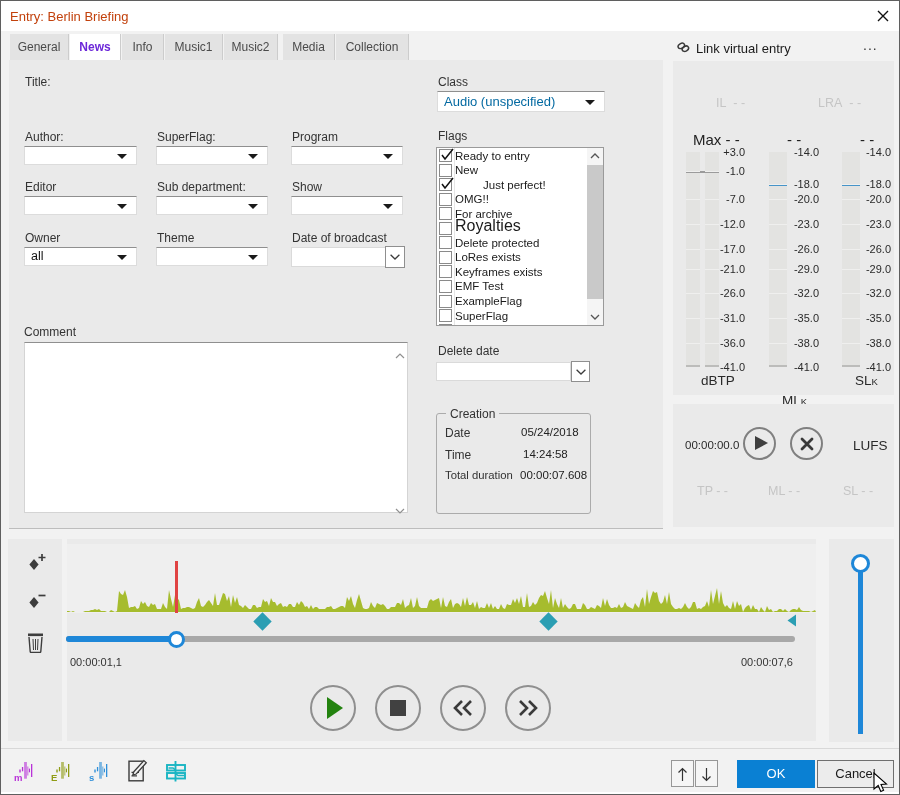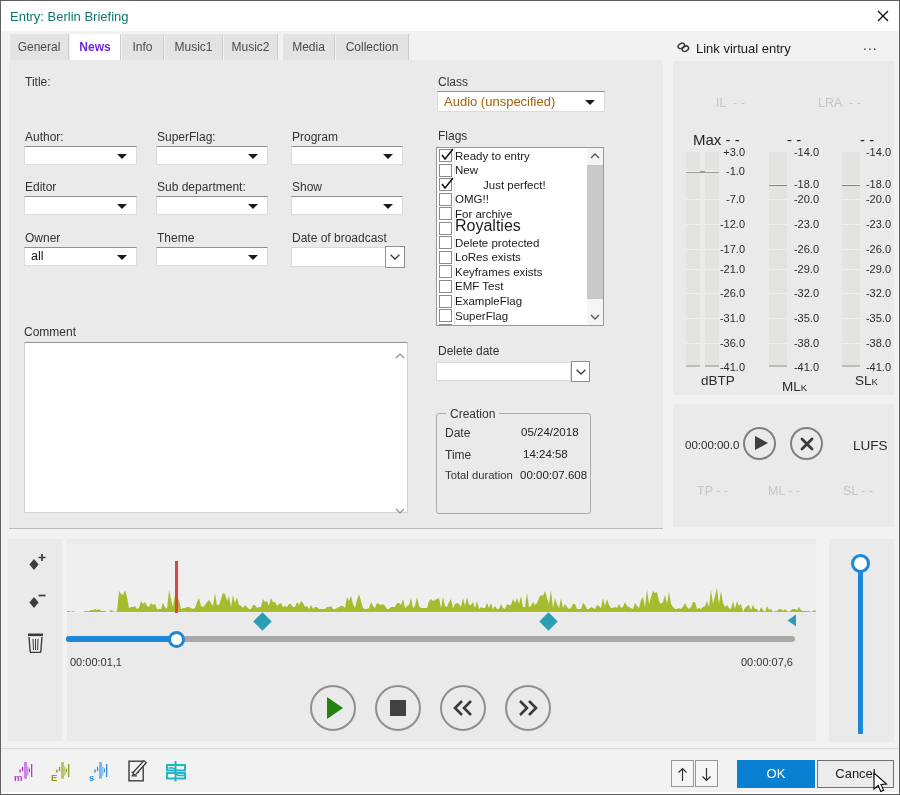--- a/index.html
+++ b/index.html
@@ -1,21 +1,21 @@
 <!DOCTYPE html>
 <html><head>
 <meta charset="utf-8">
 <style>
   * { margin:0; padding:0; box-sizing:border-box; }
   html,body { width:900px; height:795px; overflow:hidden; }
   body { font-family:"Liberation Sans", sans-serif; }
   .win { position:relative; width:900px; height:795px; background:#f2f2f2; border:1px solid #5f5f5f; }
   .abs { position:absolute; }
   .titlebar { position:absolute; left:0; top:0; width:898px; height:30px; background:#ffffff; }
-  .title { position:absolute; left:9px; top:8px; font-size:13px; color:#0f766e; }
+  .title { position:absolute; left:9px; top:8px; font-size:13px; color:#c2410c; }
   .panel { position:absolute; background:#eaeaea; }
   .lbl { position:absolute; font-size:12px; color:#333; white-space:nowrap; }
   .input { position:absolute; background:#fff; border:1px solid #d4d4d4; border-top-color:#8f8f8f; }
   .combo { position:absolute; background:#fff; border:1px solid #dcdcdc; border-top-color:#8f8f8f; }
   .combo .arr { position:absolute; right:9px; top:50%; margin-top:-2px; width:0; height:0; border-left:5px solid transparent; border-right:5px solid transparent; border-top:5px solid #1a1a1a; }
   .tab { position:absolute; top:33px; height:26px; background:#e3e3e3; color:#4a4a4a; font-size:12px; text-align:center; line-height:26px; border-right:1px solid #cccccc; }
   .tab.active { background:#ffffff; color:#6d28d9; font-weight:600; }
   .mlabel { position:absolute; font-size:11.5px; color:#2a2a2a; white-space:nowrap; }
   .gray { color:#c5c5c5; }
   .bar { position:absolute; background:#e3e3e1; }
@@ -86,21 +86,21 @@
   <div class="lbl" style="left:23px;top:324px;">Comment</div>
   <div class="input" style="left:23px;top:341px;width:384px;height:171px;"></div>
   <div class="abs" style="left:394px;top:345px;"><svg width="10" height="7" viewBox="0 0 10 7">
         <path d="M1 5 L5 1 L9 5" stroke="#909090" stroke-width="1.2" fill="none"></path>
       </svg></div>
   <div class="abs" style="left:394px;top:499px;"><svg width="10" height="7" viewBox="0 0 10 7">
         <path d="M1 2 L5 6 L9 2" stroke="#909090" stroke-width="1.2" fill="none"></path>
       </svg></div>
 
   <div class="lbl" style="left:437px;top:74px;">Class</div>
-  <div class="combo" style="left:436px;top:90px;width:168px;height:21px;font-size:13px;color:#a16207;line-height:19px;"><span style="padding-left:6px;">Audio (unspecified)</span><span class="arr"></span></div>
+  <div class="combo" style="left:436px;top:90px;width:168px;height:21px;font-size:13px;color:#0369a1;line-height:19px;"><span style="padding-left:6px;">Audio (unspecified)</span><span class="arr"></span></div>
 
   <div class="lbl" style="left:437px;top:128px;">Flags</div>
   <div class="abs" id="flags" style="left:435px;top:146px;width:168px;height:179px;background:#fff;border:1px solid #9a9a9a;overflow:hidden;">
       <div style="position:absolute;left:2px;top:1px;width:13px;height:13px;border:1px solid #8a8a8a;background:#fff;"></div>
       <svg style="position:absolute;left:2px;top:-1px;" width="16" height="16" viewBox="0 0 16 16">
         <path d="M3 8 L6 12 L14 2" stroke="#111" stroke-width="1.5" fill="none"></path>
       </svg>
       <div style="position:absolute;left:18px;top:1.5px;font-size:11.5px;color:#1a1a1a;white-space:nowrap;">Ready to entry</div>
       <div style="position:absolute;left:2px;top:15.55px;width:13px;height:13px;border:1px solid #8a8a8a;background:#fff;"></div>
       <div style="position:absolute;left:18px;top:16.05px;font-size:11.5px;color:#1a1a1a;white-space:nowrap;">New</div>
@@ -244,21 +244,21 @@
       <div class="abs" style="left:841px;top:183px;width:18px;height:1px;background:#efefee;"></div>
       <div class="abs" style="left:841px;top:197.9px;width:18px;height:1px;background:#efefee;"></div>
       <div class="abs" style="left:841px;top:223px;width:18px;height:1px;background:#efefee;"></div>
       <div class="abs" style="left:841px;top:248.1px;width:18px;height:1px;background:#efefee;"></div>
       <div class="abs" style="left:841px;top:267.7px;width:18px;height:1px;background:#efefee;"></div>
       <div class="abs" style="left:841px;top:292.4px;width:18px;height:1px;background:#efefee;"></div>
       <div class="abs" style="left:841px;top:316.6px;width:18px;height:1px;background:#efefee;"></div>
       <div class="abs" style="left:841px;top:341.7px;width:18px;height:1px;background:#efefee;"></div>
     </div>
   <div class="mlabel" style="left:700px;top:372px;font-size:13.5px;">dBTP</div>
-  <div class="mlabel" style="left:781px;top:378px;font-size:13.5px;text-align:right;">ML<span style="font-size:9.5px;">K</span></div>
+  <div class="mlabel" style="left:781px;top:392px;font-size:13.5px;text-align:right;">ML<span style="font-size:9.5px;">K</span></div>
   <div class="mlabel" style="left:854px;top:372px;font-size:13.5px;">SL<span style="font-size:9.5px;">K</span></div>
 
   <div class="panel" style="left:672px;top:403px;width:221px;height:123px;"></div>
   <div class="mlabel" style="left:684px;top:438px;font-size:11.5px;color:#2a2a2a;">00:00:00.0</div>
   <div class="circbtn" style="left:742px;top:426px;width:33px;height:33px;border-color:#808080;"></div>
   <div class="abs" style="left:754px;top:435px;width:0;height:0;border-top:7.5px solid transparent;border-bottom:7.5px solid transparent;border-left:13px solid #3f3f3f;"></div>
   <div class="circbtn" style="left:789px;top:426px;width:33px;height:33px;border-color:#808080;"></div>
   <svg class="abs" style="left:799px;top:436px;" width="14" height="14" viewBox="0 0 14 14">
       <path d="M2 2 L12 12 M12 2 L2 12" stroke="#3a3a3a" stroke-width="2.8" fill="none" stroke-linecap="round"></path>
     </svg>

